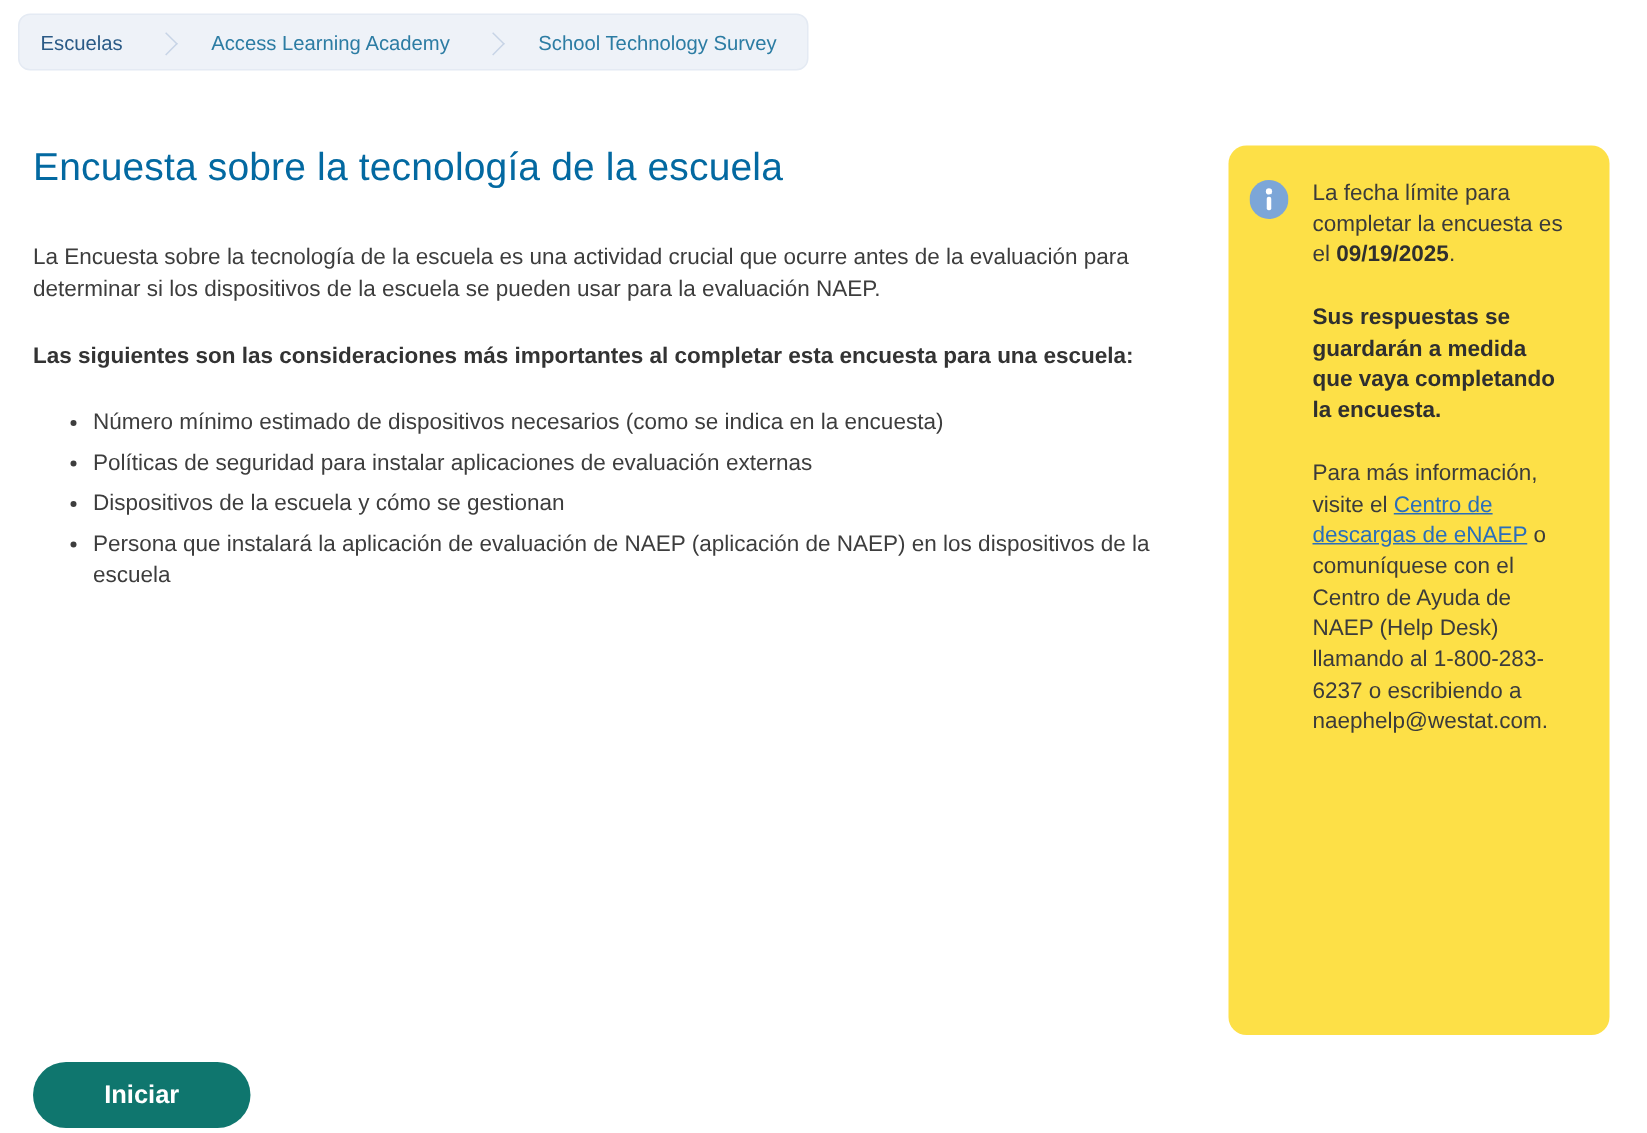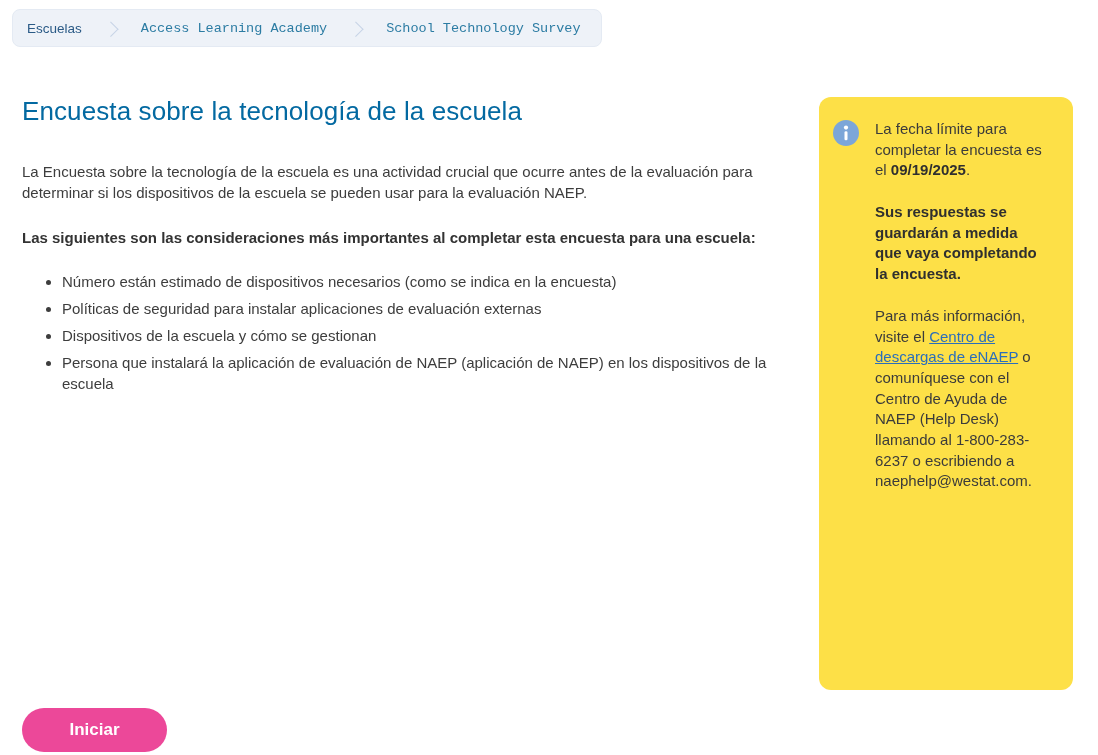--- a/index.html
+++ b/index.html
@@ -14,21 +14,21 @@
   
   .breadcrumb {
     position:absolute; left:12px; top:9px;
     display:inline-flex; align-items:center;
     background:#eef2f8; border:1px solid #e4eaf3; border-radius:8px;
     height:38px; padding:0 20px 0 14px; gap:24px;
   }
   .crumb { font-size:13.5px; text-decoration:none; white-space:nowrap; cursor:pointer; }
   .crumb-root    { color:#2a5a86; }
   .crumb-mid,
-  .crumb-current { color:#2c7ca3;font-family:Liberation Mono, monospace; }
+  .crumb-current { color:#2c7ca3; }
   .crumb-sep {
     width:11px; height:11px; flex:0 0 auto;
     border-top:1.6px solid #c7d4e6; border-right:1.6px solid #c7d4e6;
     transform:rotate(45deg) translateY(1px);
   }
 
   
   .main-col { position:absolute; left:22px; top:96px; width:768px; }
   .page-title {
     font-size:26px; font-weight:400; color:#0369a1;
@@ -51,21 +51,21 @@
   .info-body { flex:1; font-size:15px; line-height:1.38; color:#3b3b3b; }
   .info-body p { margin-bottom:21px; }
   .info-body p:last-child { margin-bottom:0; }
   .info-bold { font-weight:700; color:#2f2f2f; }
   .info-link { color:#2a6ebb; text-decoration:underline; cursor:pointer; }
 
   
   .start-btn {
     position:absolute; left:22px; top:708px;
     width:145px; height:44px; border:none; border-radius:24px;
-    background:#ec4899; color:#ffffff;
+    background:#0f766e; color:#ffffff;
     font-family:"Liberation Sans", sans-serif;
     font-size:17px; font-weight:700; cursor:pointer;
   }
 </style>
 </head>
 <body>
 
 <nav class="breadcrumb">
   <a class="crumb crumb-root">Escuelas</a>
   <span class="crumb-sep"></span>
@@ -77,21 +77,21 @@
 <main class="main-col">
   <h1 class="page-title">Encuesta sobre la tecnología de la escuela</h1>
 
 
   <p>La Encuesta sobre la tecnología de la escuela es una actividad crucial que ocurre antes de la evaluación para determinar si los dispositivos de la escuela se pueden usar para la evaluación NAEP.</p>
 
 
   <p class="p-bold">Las siguientes son las consideraciones más importantes al completar esta encuesta para una escuela:</p>
 
   <ul class="bullet-list">
-    <li>Número están estimado de dispositivos necesarios (como se indica en la encuesta)</li>
+    <li>Número mínimo estimado de dispositivos necesarios (como se indica en la encuesta)</li>
     <li>Políticas de seguridad para instalar aplicaciones de evaluación externas</li>
     <li>Dispositivos de la escuela y cómo se gestionan</li>
     <li>Persona que instalará la aplicación de evaluación de NAEP (aplicación de NAEP) en los dispositivos de la escuela</li>
   </ul>
 </main>
 
 <aside class="info-panel">
   <svg class="info-icon" width="26" height="26" viewBox="0 0 26 26" aria-hidden="true">
     <circle cx="13" cy="13" r="13" fill="#7ca6d8"></circle>
     <circle cx="13" cy="7.6" r="2.1" fill="#ffffff"></circle>

